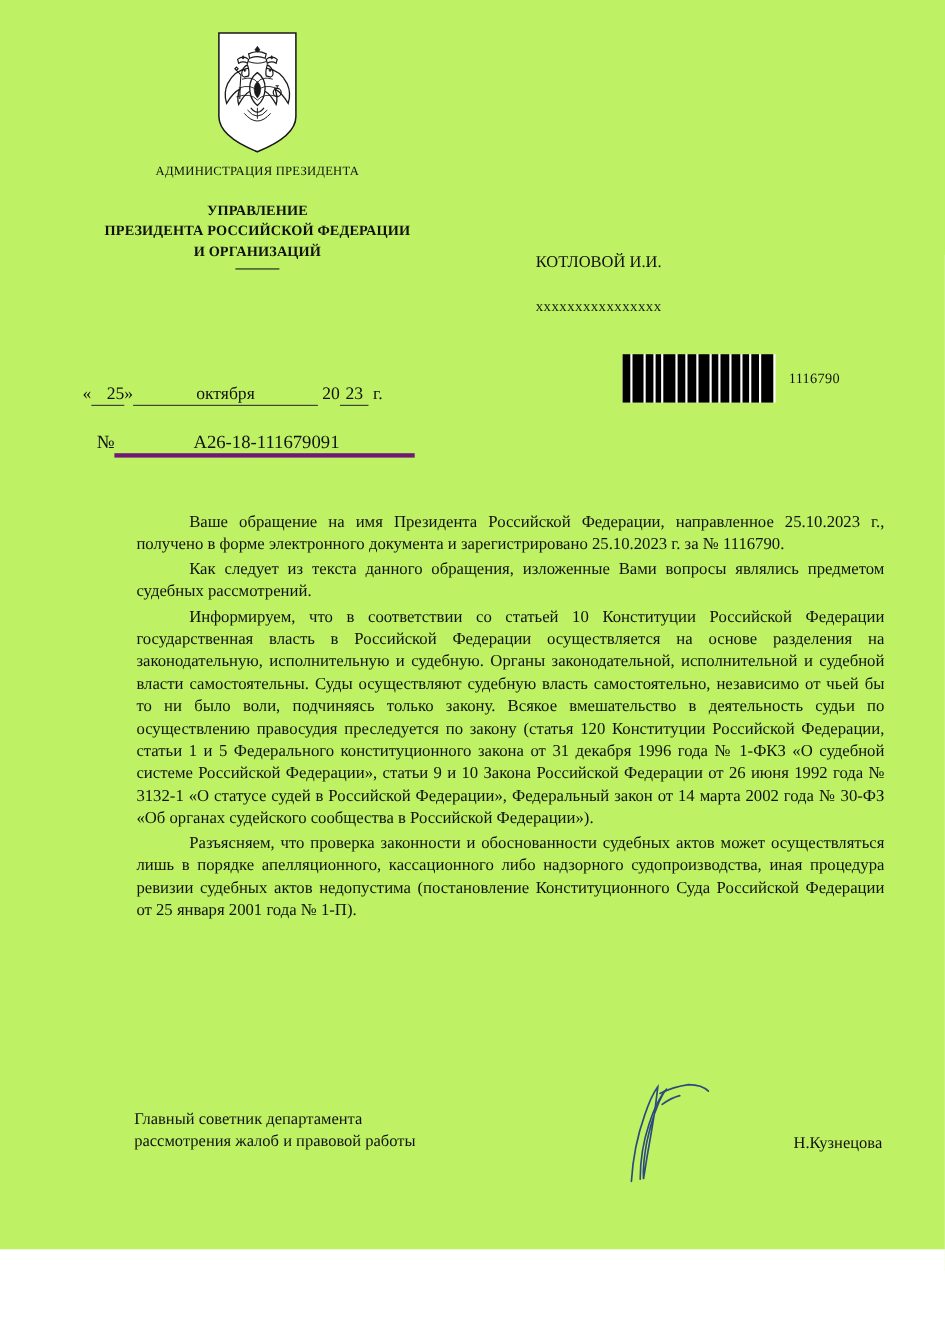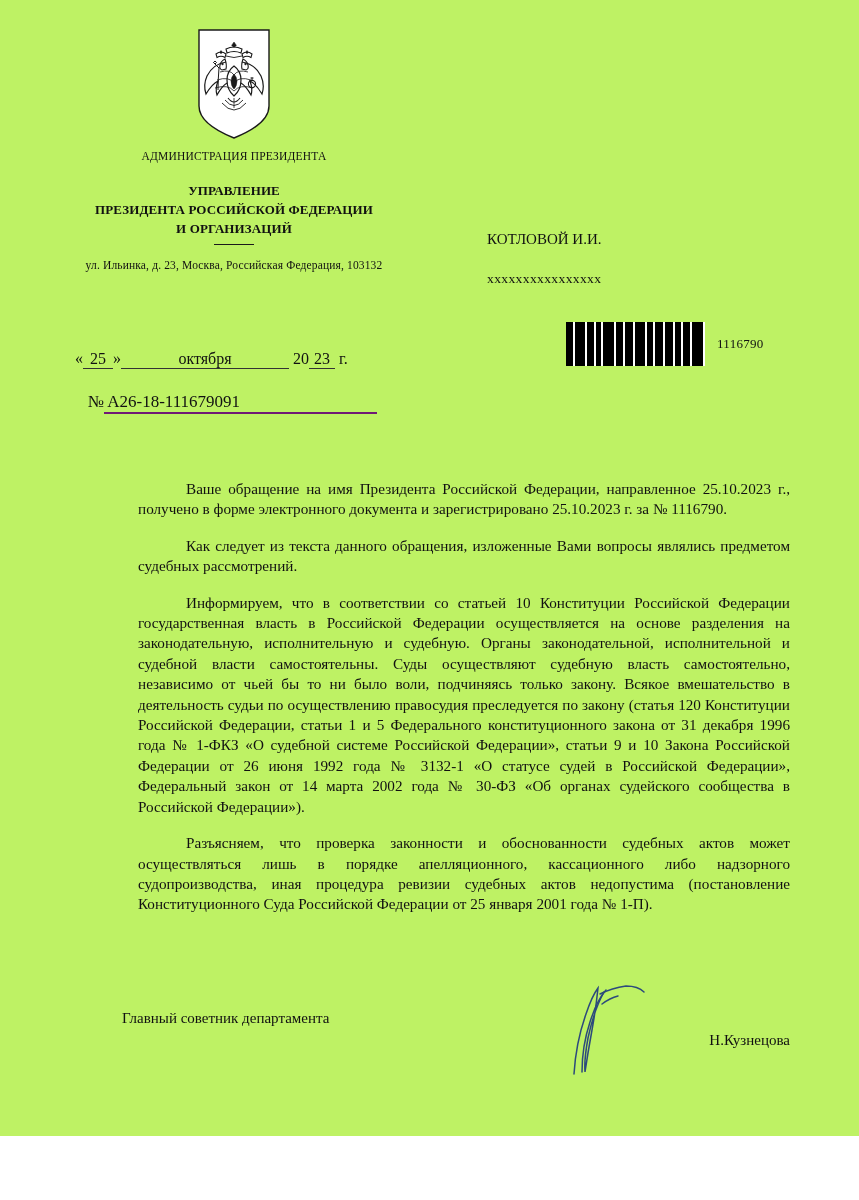--- a/index.html
+++ b/index.html
@@ -106,69 +106,70 @@
     top: 350px;
     font-size: 16px;
     white-space: nowrap;
   }
   .dateline .fill {
     display: inline-block;
     border-bottom: 1px solid #333;
     text-align: center;
     line-height: 18px;
   }
-  .fill.day { width: 30px; }
+  .fill.day { width: 30px; text-align: right; }
   .fill.month { width: 168px; }
   .fill.year { width: 26px; font-family: Liberation Serif, serif; }
   .numline {
     position: absolute;
     left: 88px;
     top: 392px;
     font-size: 17px;
     white-space: nowrap;
   }
   .numline .numfill {
     display: inline-block;
-    border-bottom: 2px solid #701a75;
+    border-bottom: 4px solid #701a75;
     min-width: 270px;
     line-height: 20px;
     padding-left: 3px;
+    text-align: center;
   }
 
   
   .body-text {
     position: absolute;
     left: 122px;
     top: 463px;
     width: 684px;
     font-size: 15.2px;
     line-height: 20.4px;
     text-align: justify;
   }
   .body-text p {
-    margin: 16px;
+    margin: 2px;
     text-indent: 48px;
   }
 
   
   .sig-block {
     position: absolute;
     left: 122px;
     top: 1008px;
     width: 684px;
     font-size: 15px;
     line-height: 20px;
   }
   .sig-title {
     display: inline-block;
     vertical-align: top;
   }
   .sig-name {
     position: absolute;
-    right: 16px;
+    right: 4px;
     top: 22px;
     font-size: 15px;
   }
   .signature-svg {
     position: absolute;
     left: 430px;
     top: -26px;
     width: 120px;
     height: 100px;
     pointer-events: none;
@@ -241,21 +242,20 @@
     <div class="org-line">АДМИНИСТРАЦИЯ ПРЕЗИДЕНТА</div>
 
     <div class="dept-block">
       <div>УПРАВЛЕНИЕ</div>
       <div>ПРЕЗИДЕНТА РОССИЙСКОЙ ФЕДЕРАЦИИ</div>
       <div>И ОРГАНИЗАЦИЙ</div>
     </div>
 
     <div class="rule-short"></div>
 
-    <div class="address">ул. Ильинка, д. 23, Москва, Российская Федерация, 103132</div>
   </div>
 
   <div class="addressee">
     <span>КОТЛОВОЙ И.И.</span>
     <span class="redacted">хххххххххххххххх</span>
   </div>
 
   <div class="barcode-wrap">
     <div class="barcode" id="barcode">
         <i style="width: 7px;"></i>
@@ -289,20 +289,21 @@
   <div class="body-text" id="body-text">
       <p>Ваше обращение на имя Президента Российской Федерации, направленное 25.10.2023 г., получено в форме электронного документа и зарегистрировано 25.10.2023 г. за № 1116790.</p>
       <p>Как следует из текста данного обращения, изложенные Вами вопросы являлись предметом судебных рассмотрений.</p>
       <p>Информируем, что в соответствии со статьей 10 Конституции Российской Федерации государственная власть в Российской Федерации осуществляется на основе разделения на законодательную, исполнительную и судебную. Органы законодательной, исполнительной и судебной власти самостоятельны. Суды осуществляют судебную власть самостоятельно, независимо от чьей бы то ни было воли, подчиняясь только закону. Всякое вмешательство в деятельность судьи по осуществлению правосудия преследуется по закону (статья 120 Конституции Российской Федерации, статьи 1 и 5 Федерального конституционного закона от 31 декабря 1996 года № 1-ФКЗ «О судебной системе Российской Федерации», статьи 9 и 10 Закона Российской Федерации от 26 июня 1992 года № 3132-1 «О статусе судей в Российской Федерации», Федеральный закон от 14 марта 2002 года № 30-ФЗ «Об органах судейского сообщества в Российской Федерации»).</p>
       <p>Разъясняем, что проверка законности и обоснованности судебных актов может осуществляться лишь в порядке апелляционного, кассационного либо надзорного судопроизводства, иная процедура ревизии судебных актов недопустима (постановление Конституционного Суда Российской Федерации от 25 января 2001 года № 1-П).</p>
     </div>
 
   <div class="sig-block">
     <div class="sig-title">
       <div>Главный советник департамента</div>
+      <div>рассмотрения жалоб и правовой работы</div>
     </div>
     <svg class="signature-svg" viewBox="0 0 120 100">
       <g id="sig-strokes" fill="none" stroke-width="1.5" stroke-linecap="round" stroke="#2c4a7c">
         <path d="M22 92 Q24 60 34 32 Q40 14 46 6 Q44 26 40 48 Q36 70 33 90 Q32 78 36 56 Q42 28 52 10"></path>
         <path d="M30 90 Q30 64 38 40 Q45 18 54 8"></path>
         <path d="M48 12 Q60 6 74 4 Q86 4 92 10"></path>
         <path d="M50 22 Q58 16 66 14"></path>
       </g>
     </svg>
     <div class="sig-name">Н.Кузнецова</div>

